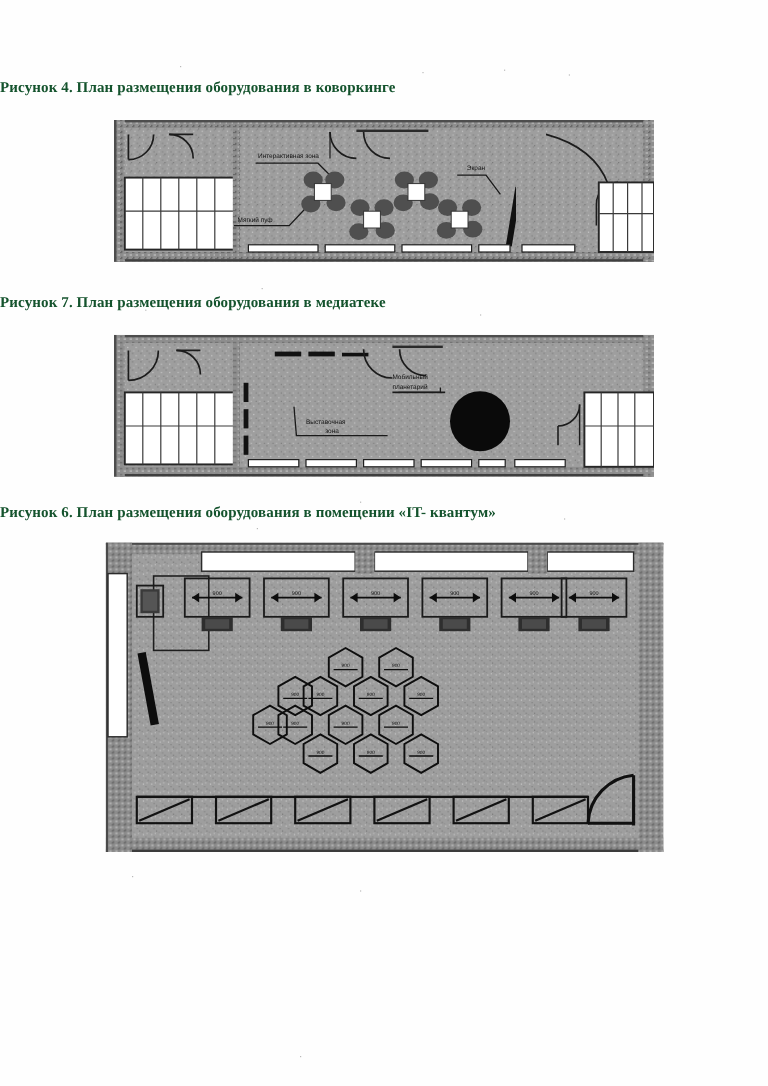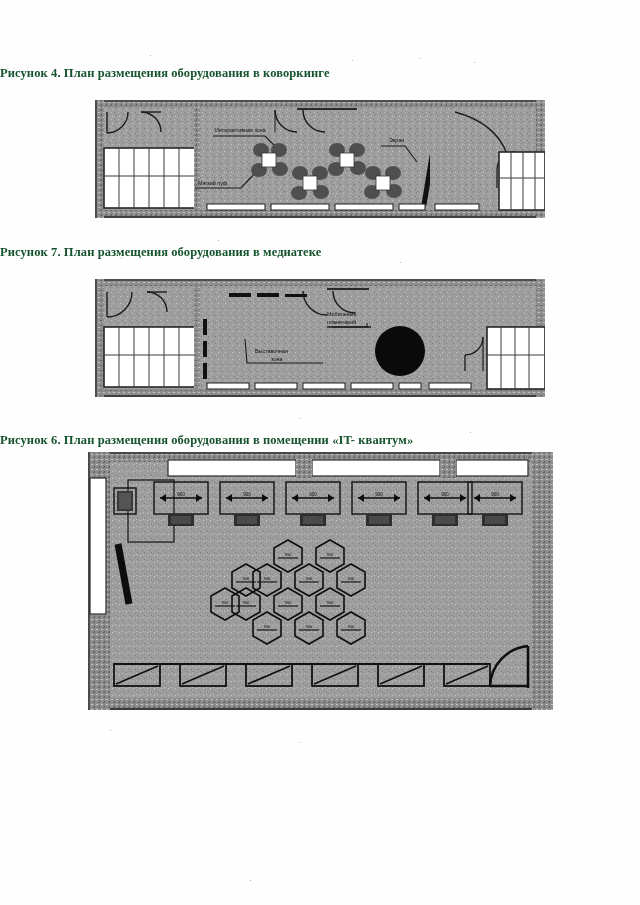--- a/index.html
+++ b/index.html
@@ -25,21 +25,21 @@
     position: absolute;
     width: 100%;
     font-family: "Liberation Serif", serif;
     font-size: 12.5px;
     font-weight: bold;
     letter-spacing: 0.1px;
     color: #14532d;
   }
   #cap4 { top: 66px; }
   #cap5 { top: 245px; }
-  #cap6 { top: 433px; }
+  #cap6 { top: 420px; }
 
   
   .plan {
     position: absolute;
     box-sizing: border-box;
     overflow: hidden;
   }
   .plan svg { display: block; }
 
   #plan-coworking { left: 95px;  top: 100px; width: 450px; height: 122px; }

